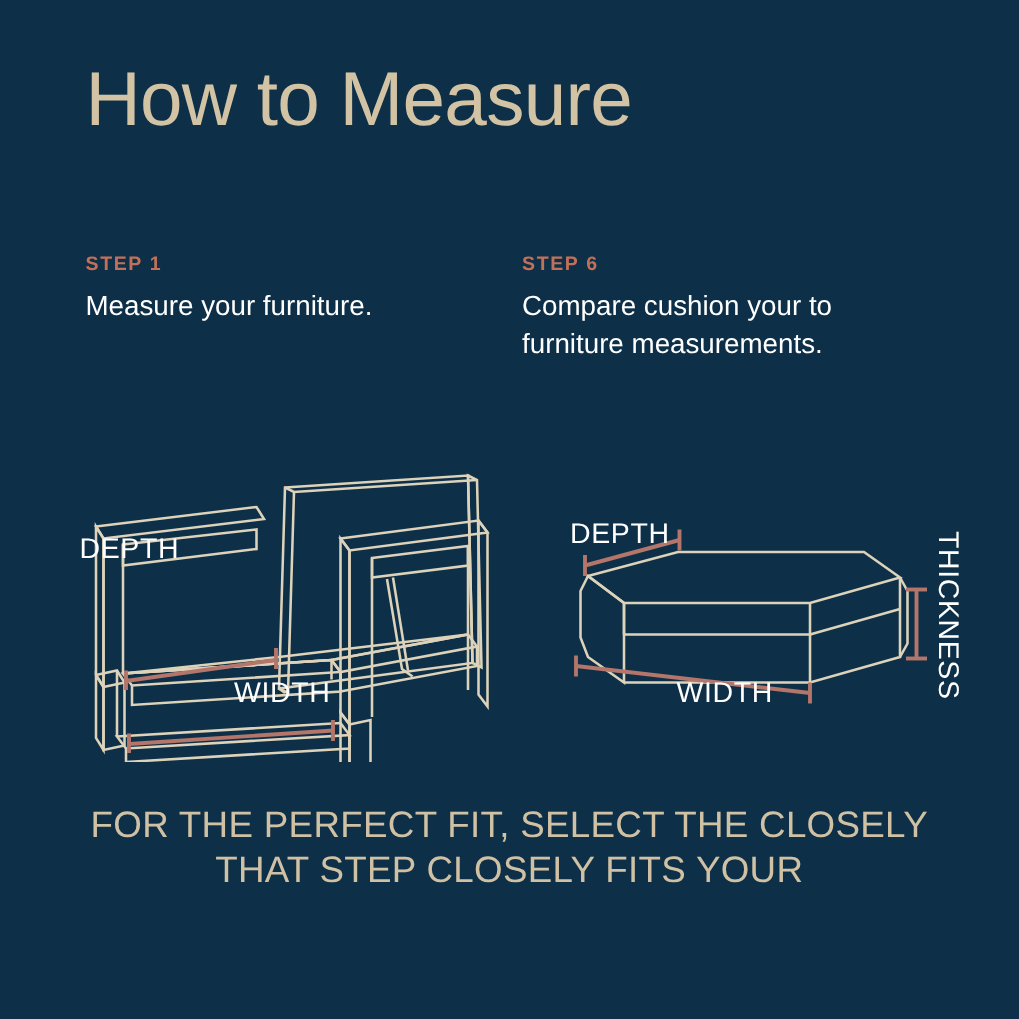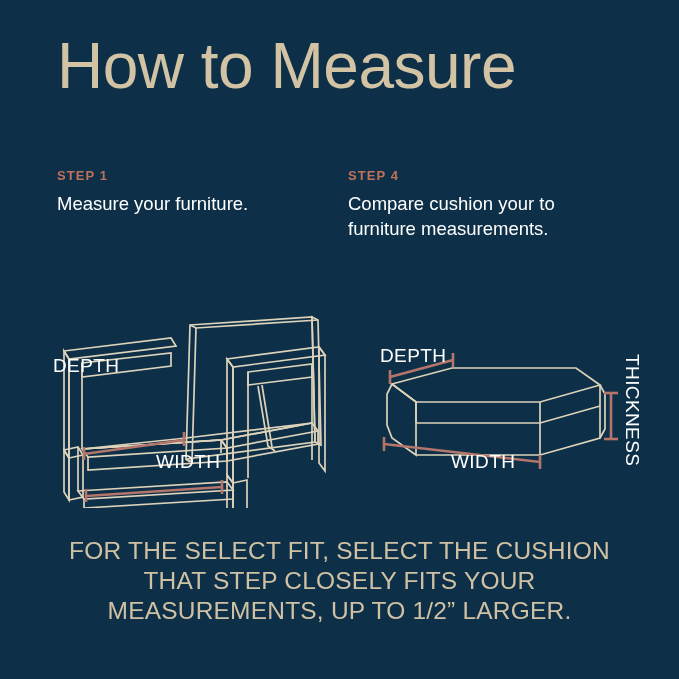--- a/index.html
+++ b/index.html
@@ -23,21 +23,21 @@
   }
 
   
   .header {
     position: absolute;
     left: 57px;
     top: 38px;
     width: 580px;
   }
   .title {
-    font-size: 64px;
+    font-size: 51px;
     line-height: 56px;
     font-weight: 400;
     color: #d3c3a5;
     letter-spacing: -0.5px;
     margin: 0;
     white-space: nowrap;
   }
   .subtitle {
     font-size: 28px;
     line-height: 34px;
@@ -122,21 +122,21 @@
   <div class="header">
     <h1 class="title">How to Measure</h1>
   </div>
 
   <div class="steps">
     <div class="step">
       <p class="step-kicker">STEP 1</p>
       <p class="step-text">Measure your furniture.</p>
     </div>
     <div class="step">
-      <p class="step-kicker">STEP 4</p>
+      <p class="step-kicker">STEP 6</p>
       <p class="step-text">Compare cushion your to furniture measurements.</p>
     </div>
   </div>
 
   <div class="illustration">
     <svg width="679" height="262" viewBox="0 0 679 262" xmlns="http://www.w3.org/2000/svg">
       <defs>
         <style>
           .fl { fill: none; stroke: #ddd2ba; stroke-width: 1.7; stroke-linejoin: miter; stroke-linecap: butt; }
           .fl2 { fill: none; stroke: #ddd2ba; stroke-width: 1.5; }
@@ -250,18 +250,17 @@
           <line class="dim" x1="611" y1="147" x2="611" y2="193"></line>
           <line class="tick" x1="604" y1="147" x2="618" y2="147"></line>
           <line class="tick" x1="604" y1="193" x2="618" y2="193"></line>
         </g>
         <text class="dim-label" x="626" y="108" transform="rotate(90 626 108)">THICKNESS</text>
       </g>
     </svg>
   </div>
 
   <div class="footer">
-    <p class="footer-line">FOR THE SELECT FIT, SELECT THE CUSHION</p>
+    <p class="footer-line">FOR THE PERFECT FIT, SELECT THE CLOSELY</p>
     <p class="footer-line">THAT STEP CLOSELY FITS YOUR</p>
-    <p class="footer-line">MEASUREMENTS, UP TO 1/2” LARGER.</p>
   </div>
 
 </div>
 
 </body></html>

